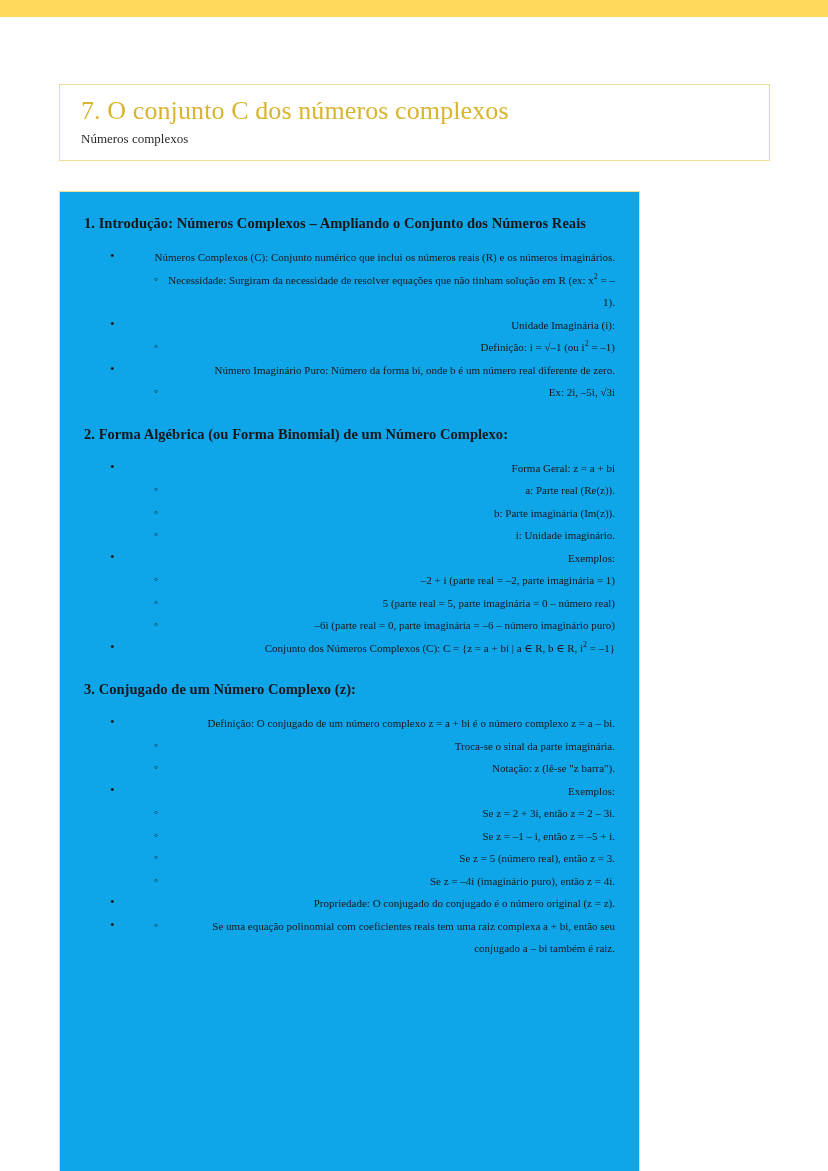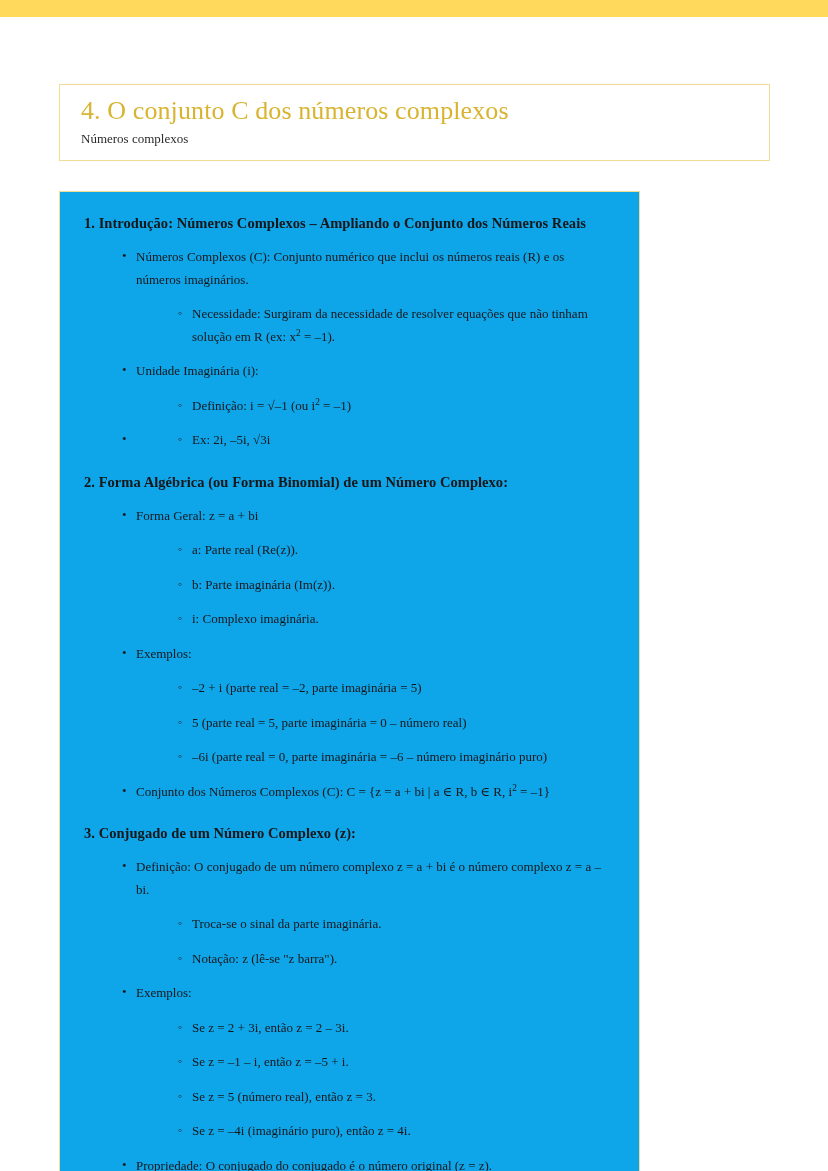--- a/index.html
+++ b/index.html
@@ -95,25 +95,26 @@
     padding: 0 0 0 26px;
   }
   ul.lvl2 {
     list-style: none;
     margin: 0;
     padding: 0 0 0 30px;
   }
 
   li.item {
     position: relative;
-    font-size: 13px;
+    font-size: 11px;
     line-height: 22.5px;
     color: #17171a;
     padding-left: 14px;
-    margin: 12px;
+    margin: 0;
+    text-align: right;
   }
   li.item > .txt {
     display: block;
   }
   li.item.b1::before {
     content: "\2022";
     position: absolute;
     left: 0;
     top: -1px;
     font-size: 13px;
@@ -136,21 +137,21 @@
   }
 </style>
 </head>
 <body>
 
 <div class="top-bar"></div>
 
 <div class="page">
 
   <div class="title-card">
-    <h1 class="doc-title">4. O conjunto C dos números complexos</h1>
+    <h1 class="doc-title">7. O conjunto C dos números complexos</h1>
     <div class="doc-subtitle">Números complexos</div>
   </div>
 
   <div class="content-card">
     <div id="sections-host">
         <div class="sec-block">
           <div class="sec-heading">1. Introdução: Números Complexos – Ampliando o Conjunto dos Números Reais</div>
           <ul class="lvl1">
             <li class="item b1">
               <span class="txt">Números Complexos (C): Conjunto numérico que inclui os números reais (R) e os números imaginários.</span>
@@ -162,20 +163,21 @@
             </li>
             <li class="item b1">
               <span class="txt">Unidade Imaginária (i):</span>
               <ul class="lvl2">
                 <li class="item b2">
                   <span class="txt">Definição: i = √–1 (ou i<sup class="exp">2</sup> = –1)</span>
                 </li>
               </ul>
             </li>
             <li class="item b1">
+              <span class="txt">Número Imaginário Puro: Número da forma bi, onde b é um número real diferente de zero.</span>
               <ul class="lvl2">
                 <li class="item b2">
                   <span class="txt">Ex: 2i, –5i, √3i</span>
                 </li>
               </ul>
             </li>
           </ul>
         </div>
         <div class="sec-block">
           <div class="sec-heading">2. Forma Algébrica (ou Forma Binomial) de um Número Complexo:</div>
@@ -183,29 +185,29 @@
             <li class="item b1">
               <span class="txt">Forma Geral: z = a + bi</span>
               <ul class="lvl2">
                 <li class="item b2">
                   <span class="txt">a: Parte real (Re(z)).</span>
                 </li>
                 <li class="item b2">
                   <span class="txt">b: Parte imaginária (Im(z)).</span>
                 </li>
                 <li class="item b2">
-                  <span class="txt">i: Complexo imaginária.</span>
+                  <span class="txt">i: Unidade imaginário.</span>
                 </li>
               </ul>
             </li>
             <li class="item b1">
               <span class="txt">Exemplos:</span>
               <ul class="lvl2">
                 <li class="item b2">
-                  <span class="txt">–2 + i (parte real = –2, parte imaginária = 5)</span>
+                  <span class="txt">–2 + i (parte real = –2, parte imaginária = 1)</span>
                 </li>
                 <li class="item b2">
                   <span class="txt">5 (parte real = 5, parte imaginária = 0 – número real)</span>
                 </li>
                 <li class="item b2">
                   <span class="txt">–6i (parte real = 0, parte imaginária = –6 – número imaginário puro)</span>
                 </li>
               </ul>
             </li>
             <li class="item b1">
@@ -241,19 +243,24 @@
                 </li>
                 <li class="item b2">
                   <span class="txt">Se z = –4i (imaginário puro), então z = 4i.</span>
                 </li>
               </ul>
             </li>
             <li class="item b1">
               <span class="txt">Propriedade: O conjugado do conjugado é o número original (z = z).</span>
             </li>
             <li class="item b1">
+              <ul class="lvl2">
+                <li class="item b2">
+                  <span class="txt">Se uma equação polinomial com coeficientes reais tem uma raiz complexa a + bi, então seu conjugado a – bi também é raiz.</span>
+                </li>
+              </ul>
             </li>
           </ul>
         </div>
       </div>
   </div>
 
 </div>
 
 </body></html>

